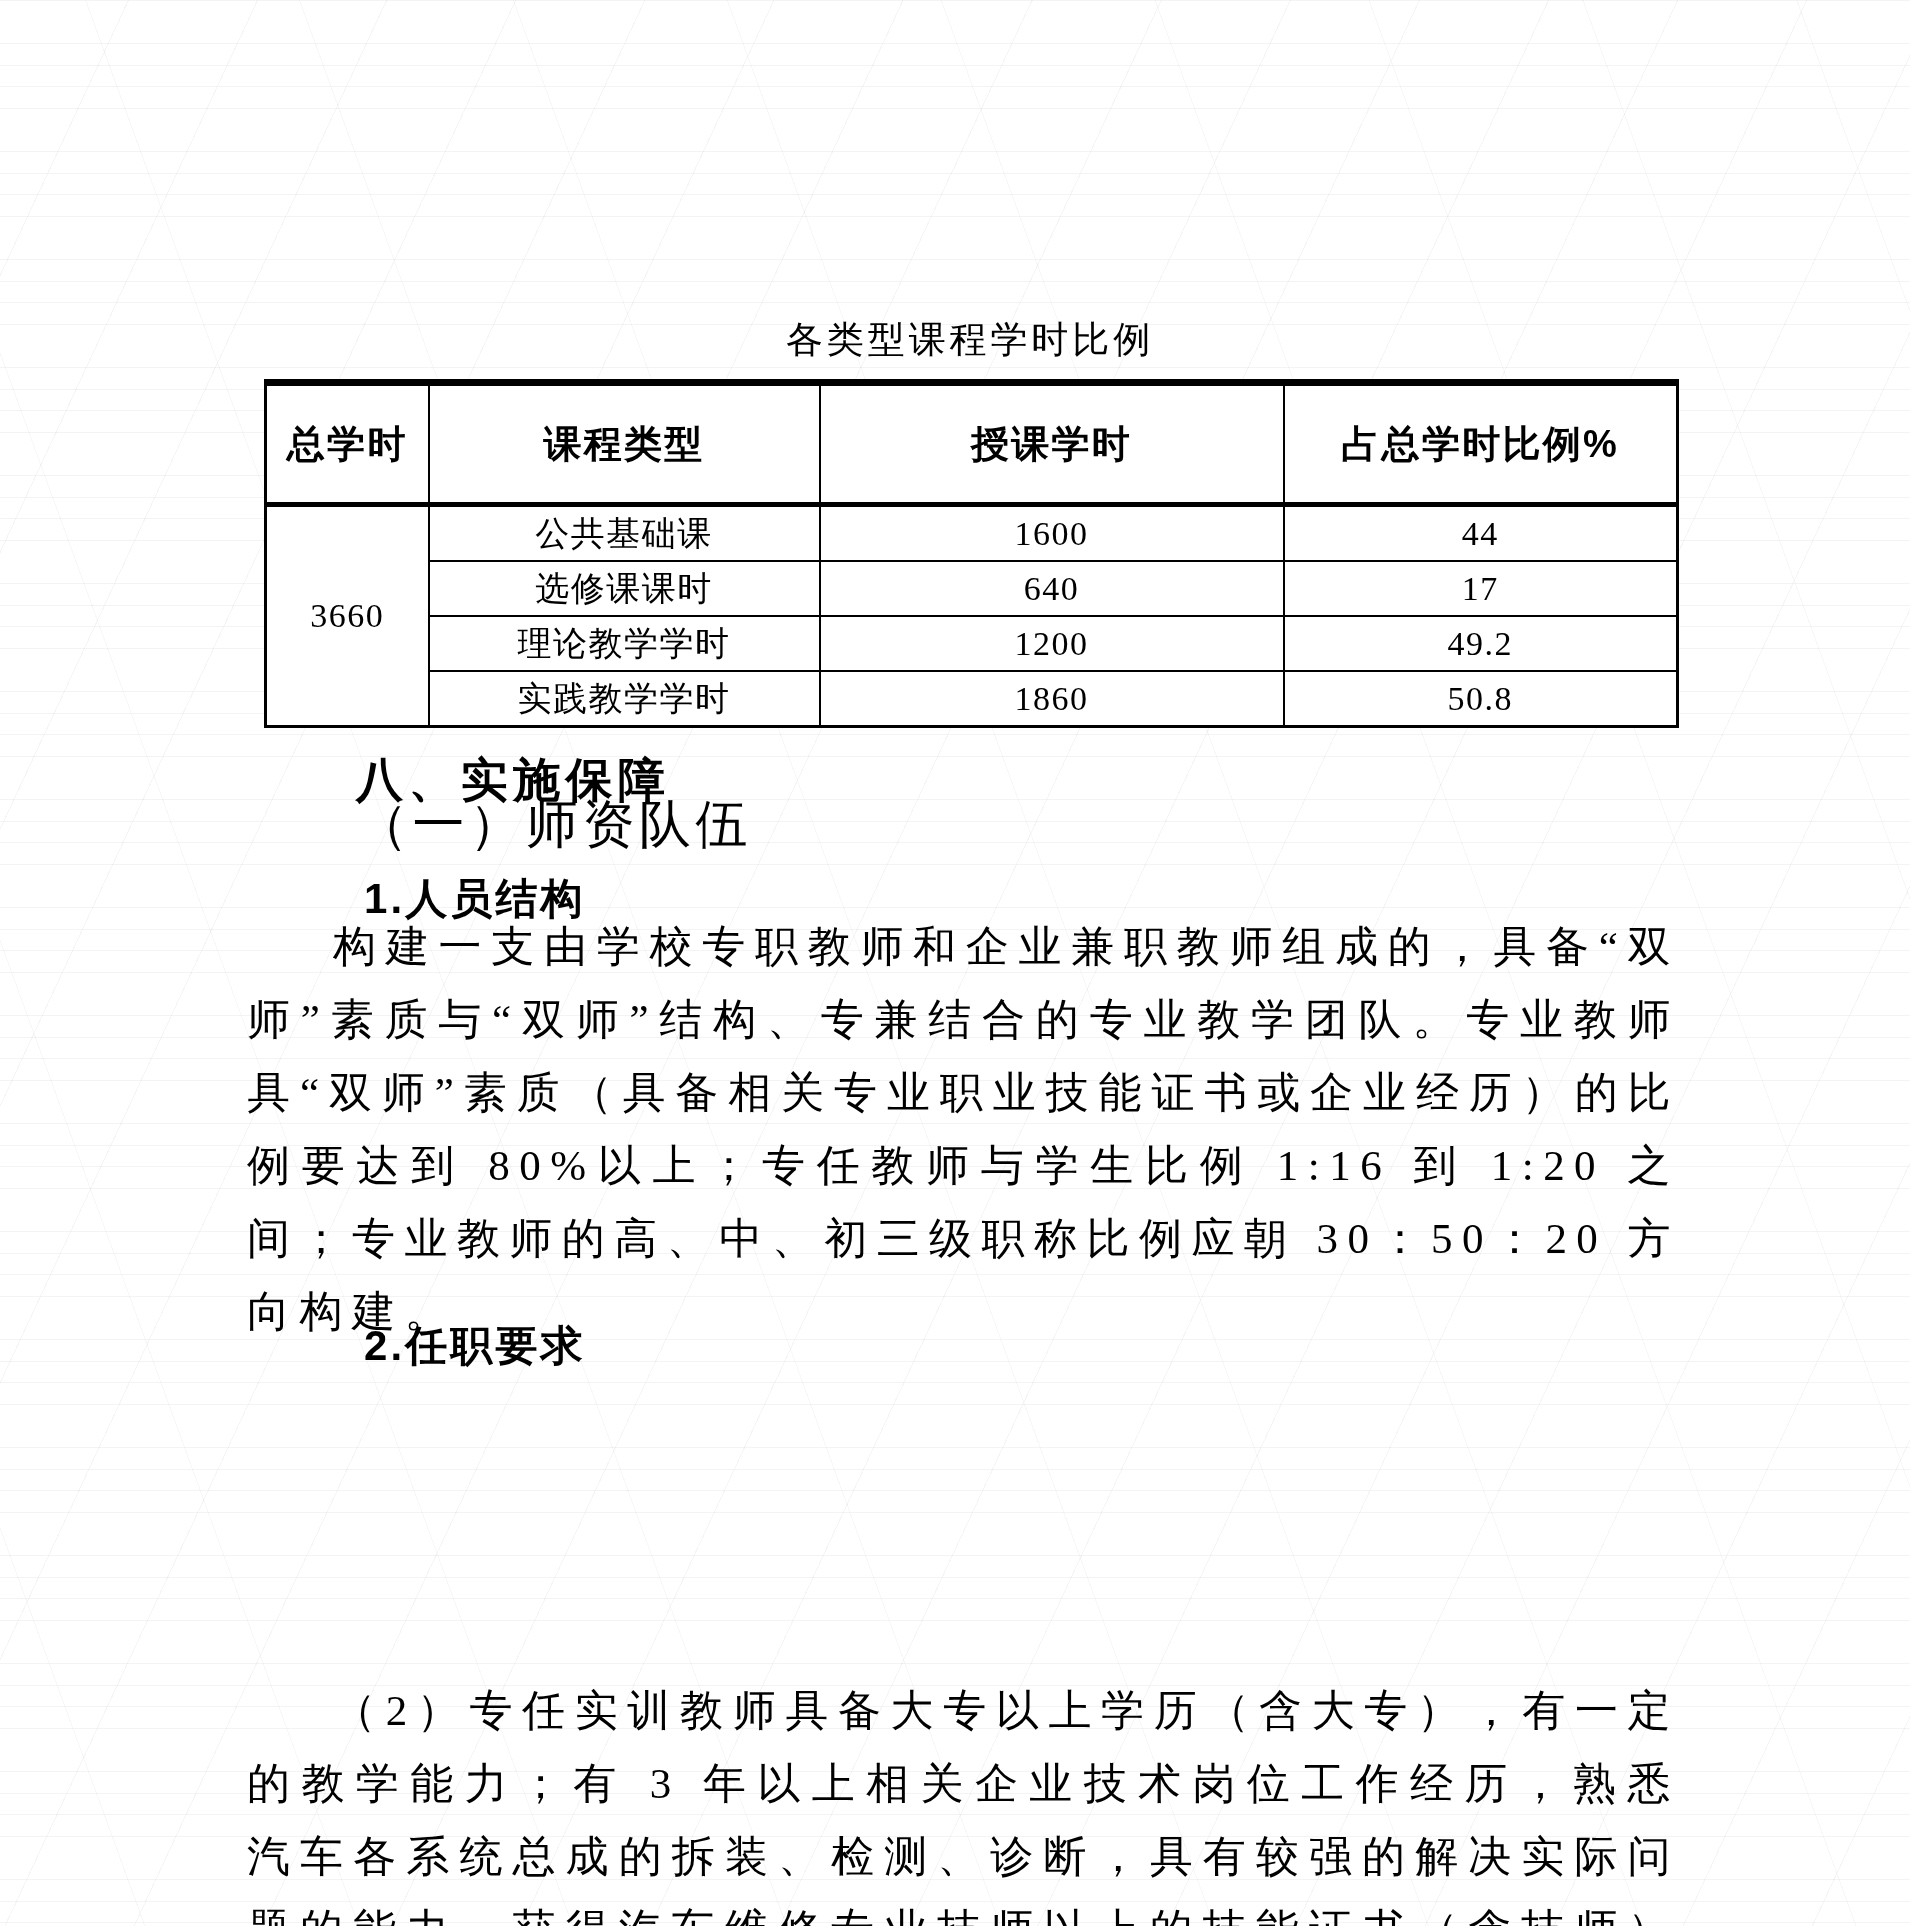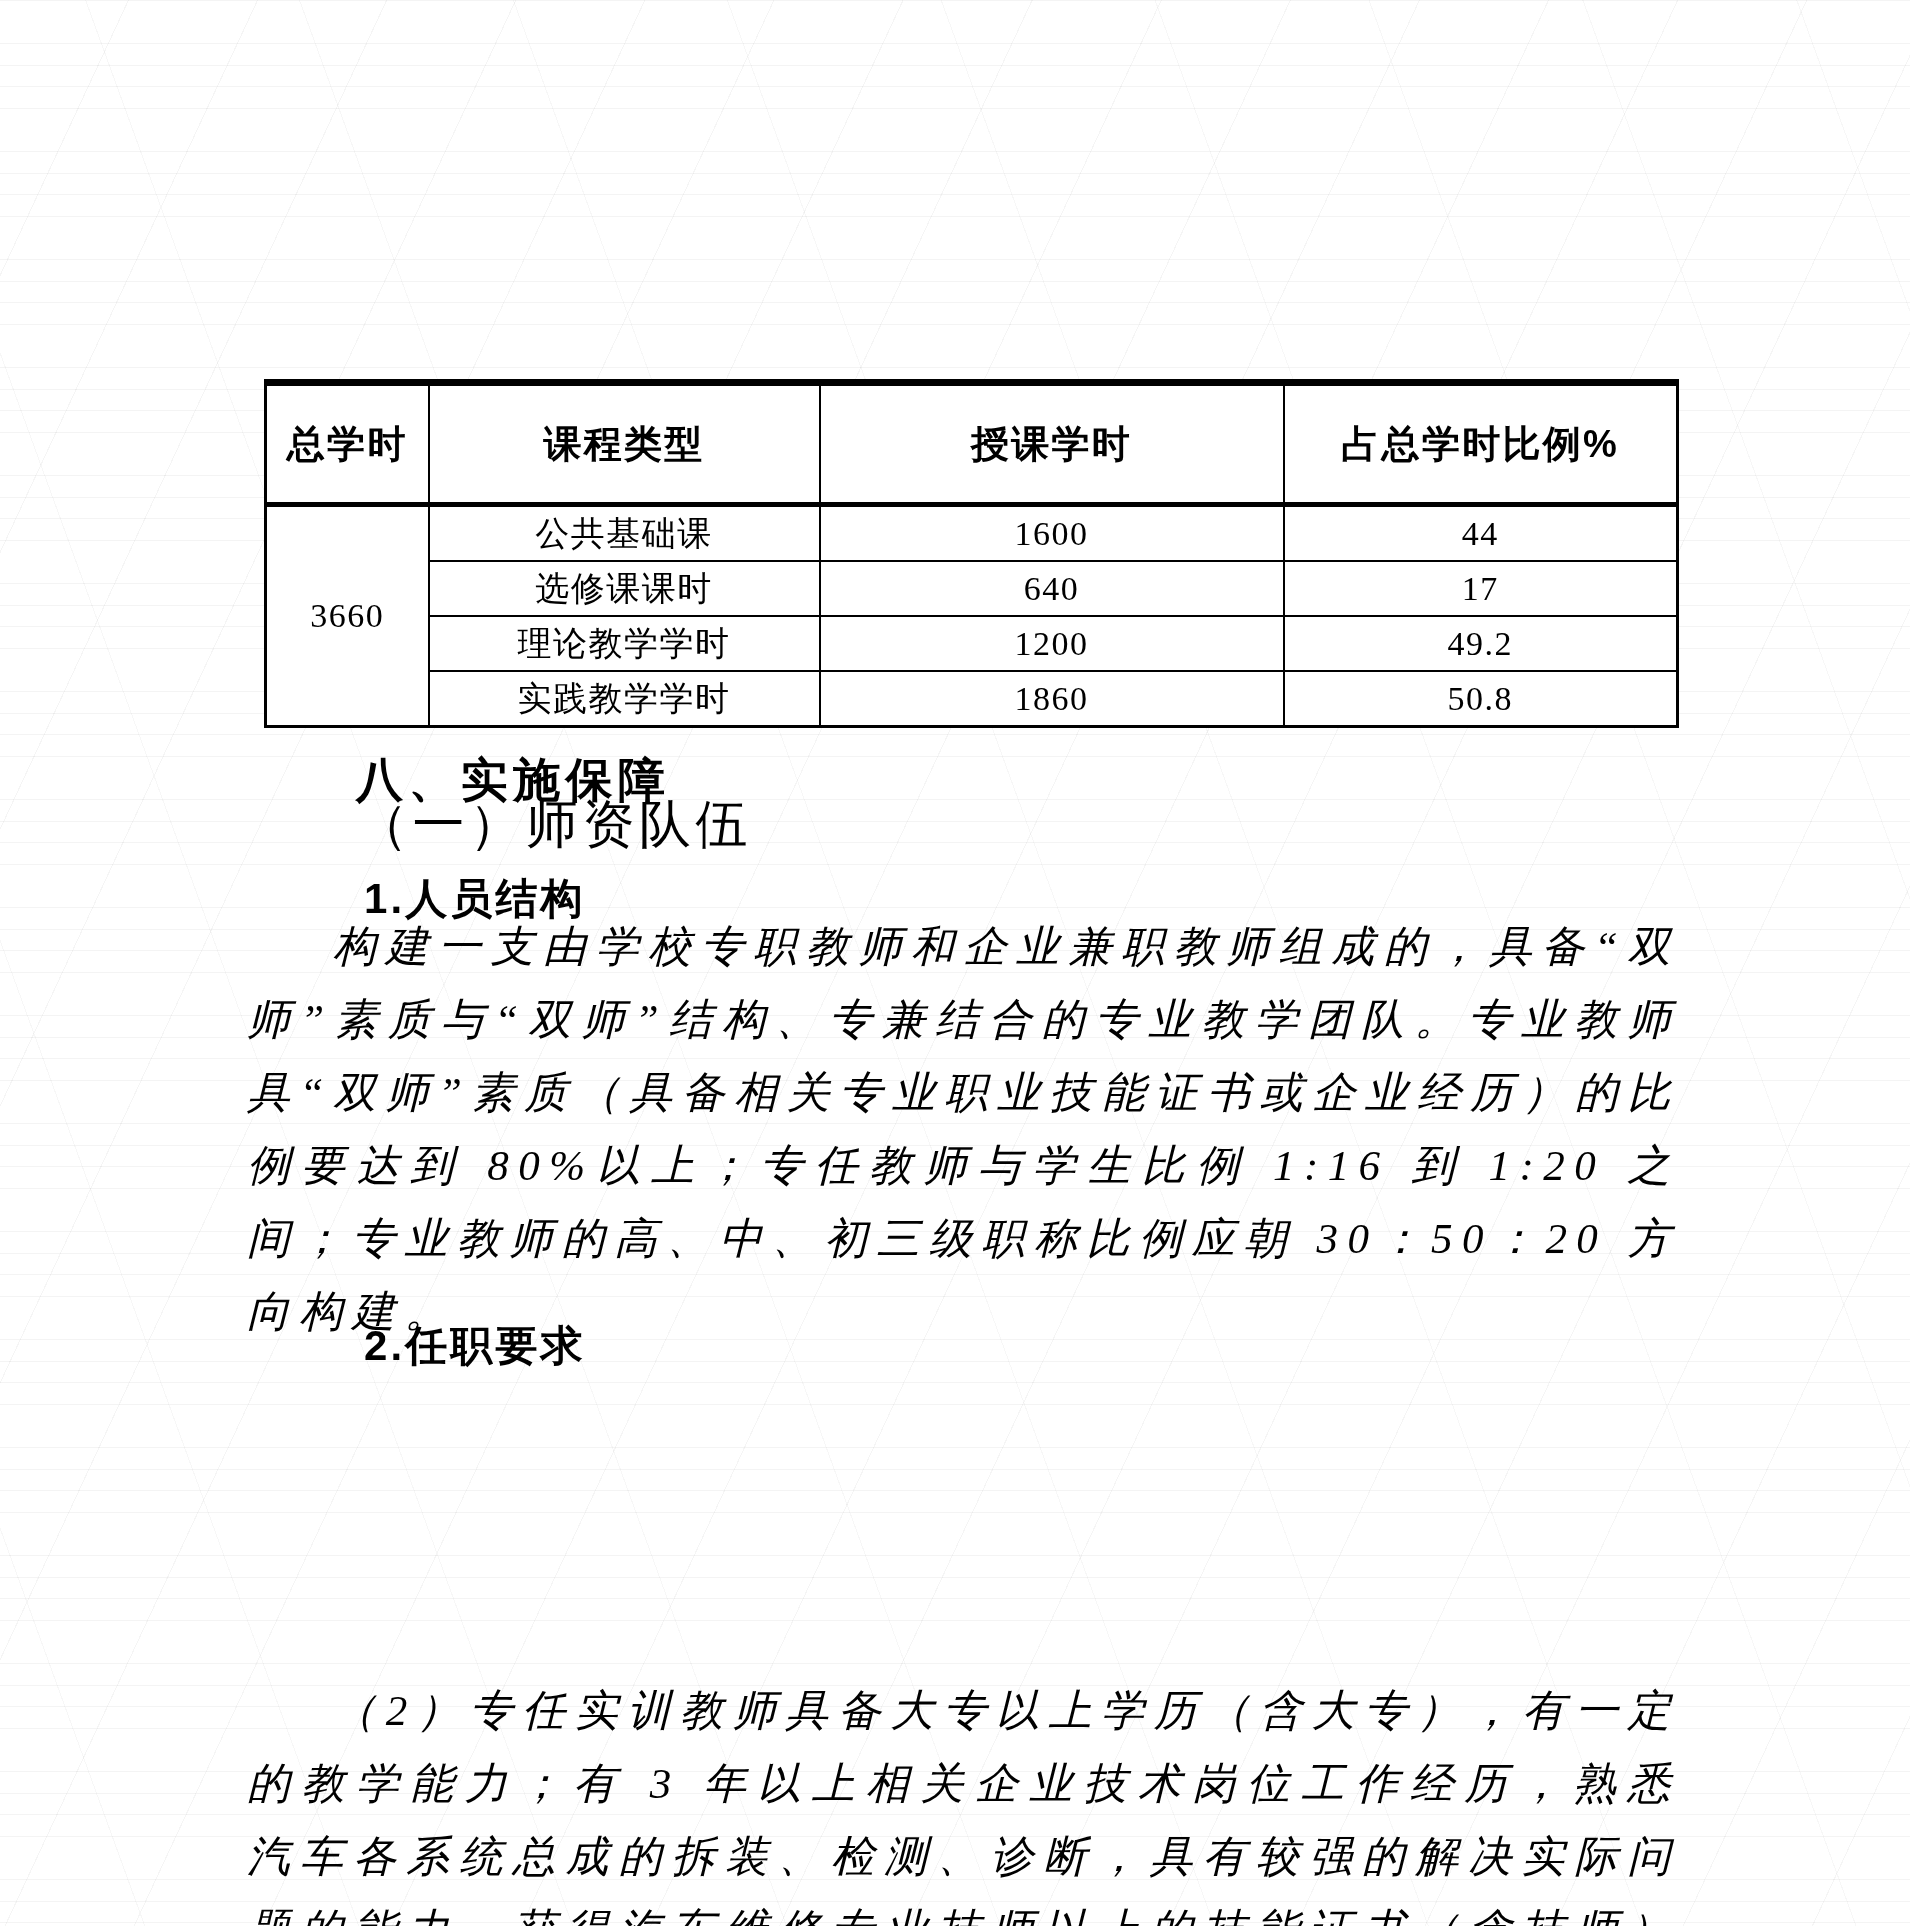--- a/index.html
+++ b/index.html
@@ -60,33 +60,33 @@
     font-weight:bold;font-size:42px;letter-spacing:3.1px;
   }
   .h-personnel{top:863px;}
   .h-req{top:1310px;}
   .para{
     position:absolute;left:247px;width:1433px;margin:0;
     font-size:43px;line-height:73px;
     letter-spacing:0.22em;
     text-align:justify;text-align-last:left;
     text-indent:2em;
-    font-style:italic;
   }
   .p-team{top:910px;}
   .p-req1{top:1370px;}
   .p-req2{top:1674px;}
 </style>
 </head>
 <body>
 
 <div class="page">
 
   <div class="scan-overlay"></div>
 
+  <div class="table-title">各类型课程学时比例</div>
 
   <table class="hours-table">
     <colgroup>
       <col style="width:163px">
       <col style="width:391px">
       <col style="width:464px">
       <col style="width:394px">
     </colgroup>
     <thead>
       <tr>

